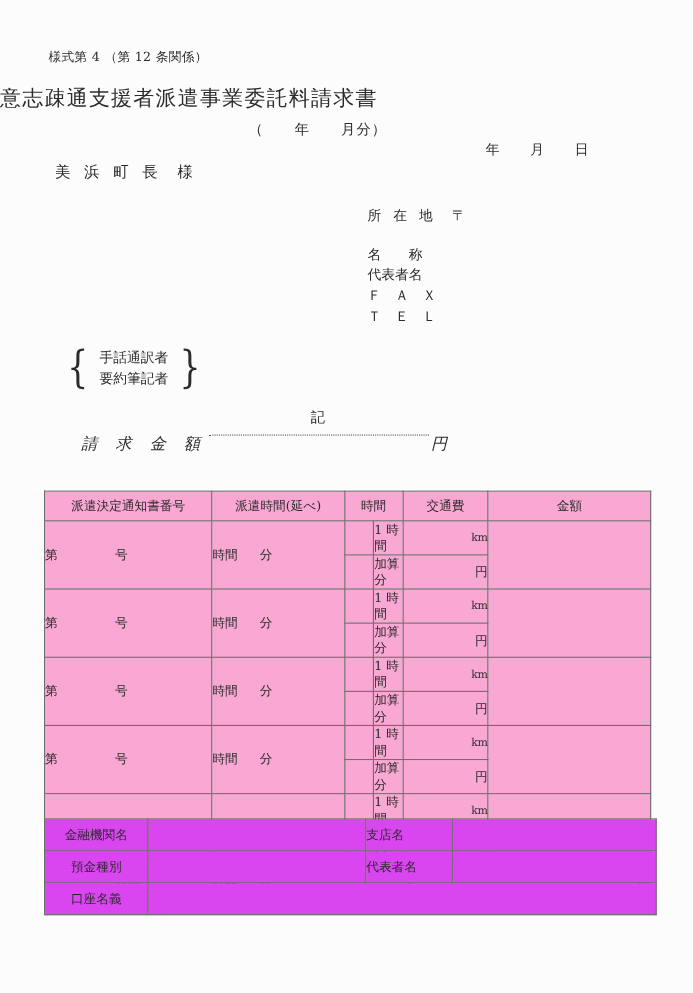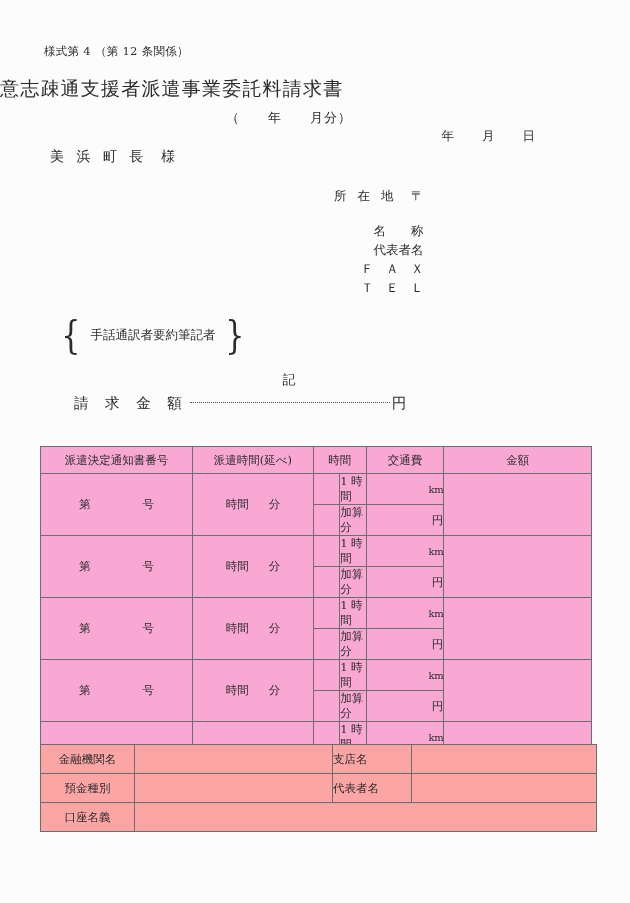--- a/index.html
+++ b/index.html
@@ -76,21 +76,21 @@
   .addressee .sama { margin-left: 14px; }
 
   
   .issuer {
     position: absolute;
     left: 334px;
     top: 186px;
     font-size: 12.5px;
     line-height: 19px;
   }
-  .issuer .row { white-space: nowrap; text-align: right; }
+  .issuer .row { white-space: nowrap; }
   .issuer .lbl-spaced { letter-spacing: 3.5px; }
   .issuer .postal { margin-left: 14px; letter-spacing: 0; }
   .issuer .gap { height: 16px; }
 
   
   .brace-block {
     position: absolute;
     left: 58px;
     top: 314px;
     display: flex;
@@ -99,20 +99,21 @@
   }
   .brace {
     font-size: 40px;
     line-height: 1;
     font-family: "DejaVu Serif", serif;
     transform: scaleX(0.75);
     color: #2b2b2b;
   }
   .brace-items {
     display: flex;
+    flex-direction: column;
     font-size: 12.5px;
     line-height: 19px;
     padding: 0 7px;
     text-align: center;
   }
   .brace-text {
     font-size: 12.5px;
     margin-left: 2px;
     letter-spacing: 0.2px;
   }
@@ -124,23 +125,24 @@
     right: 0;
     top: 371px;
     text-align: center;
     font-size: 13px;
   }
   .amount-line {
     position: absolute;
     left: 74px;
     top: 394px;
     display: flex;
-    align-items: center;
+    align-items: flex-start;
     font-size: 14.5px;
     white-space: nowrap;
+    font-style: italic;
   }
   .amount-label { letter-spacing: 6px; }
   .amount-dots {
     width: 200px;
     border-bottom: 1px dotted #555;
     margin: 0 2px 3px 2px;
     height: 1px;
   }
   .amount-unit { letter-spacing: 0; }
 
@@ -166,21 +168,21 @@
     text-align: center;
     font-size: 11.5px;
   }
   .c-no    { width: 134px; }
   .c-hours { width: 106px; }
   .c-yen   { width: 46px;  }
   .c-type  { width: 68px;  }
   .c-trans { width: 68px;  }
   .c-amt   { width: 130px; }
 
-  .cell-center { text-align: center; }
+  .cell-center { text-align: left; }
   .cell-right  { text-align: right; padding-right: 7px; }
   .cell-left   { text-align: left; padding-left: 9px; }
 
   .no-cell { letter-spacing: 0; }
   .no-cell .dai { margin-right: 52px; }
   .hours-cell .h { margin-right: 20px; }
 
   .unit-km { font-size: 10px; letter-spacing: -0.3px; margin-left: 20px; }
 
   
@@ -201,21 +203,21 @@
     top: 744px;
     width: 552px;
     border-collapse: collapse;
     font-size: 11.5px;
     table-layout: fixed;
   }
   .bank-table td {
     border: 1px solid #6d6d6d;
     height: 28px;
     padding: 0;
-    background: #fca5a5;
+    background: #d946ef;
   }
   .b-lbl  { width: 93px;  text-align: center; }
   .b-val  { width: 197px; }
   .b-lbl2 { width: 78px;  text-align: left; }
   .b-val2 { width: 184px; }
 </style>
 </head>
 <body>
 
 <div class="page">

